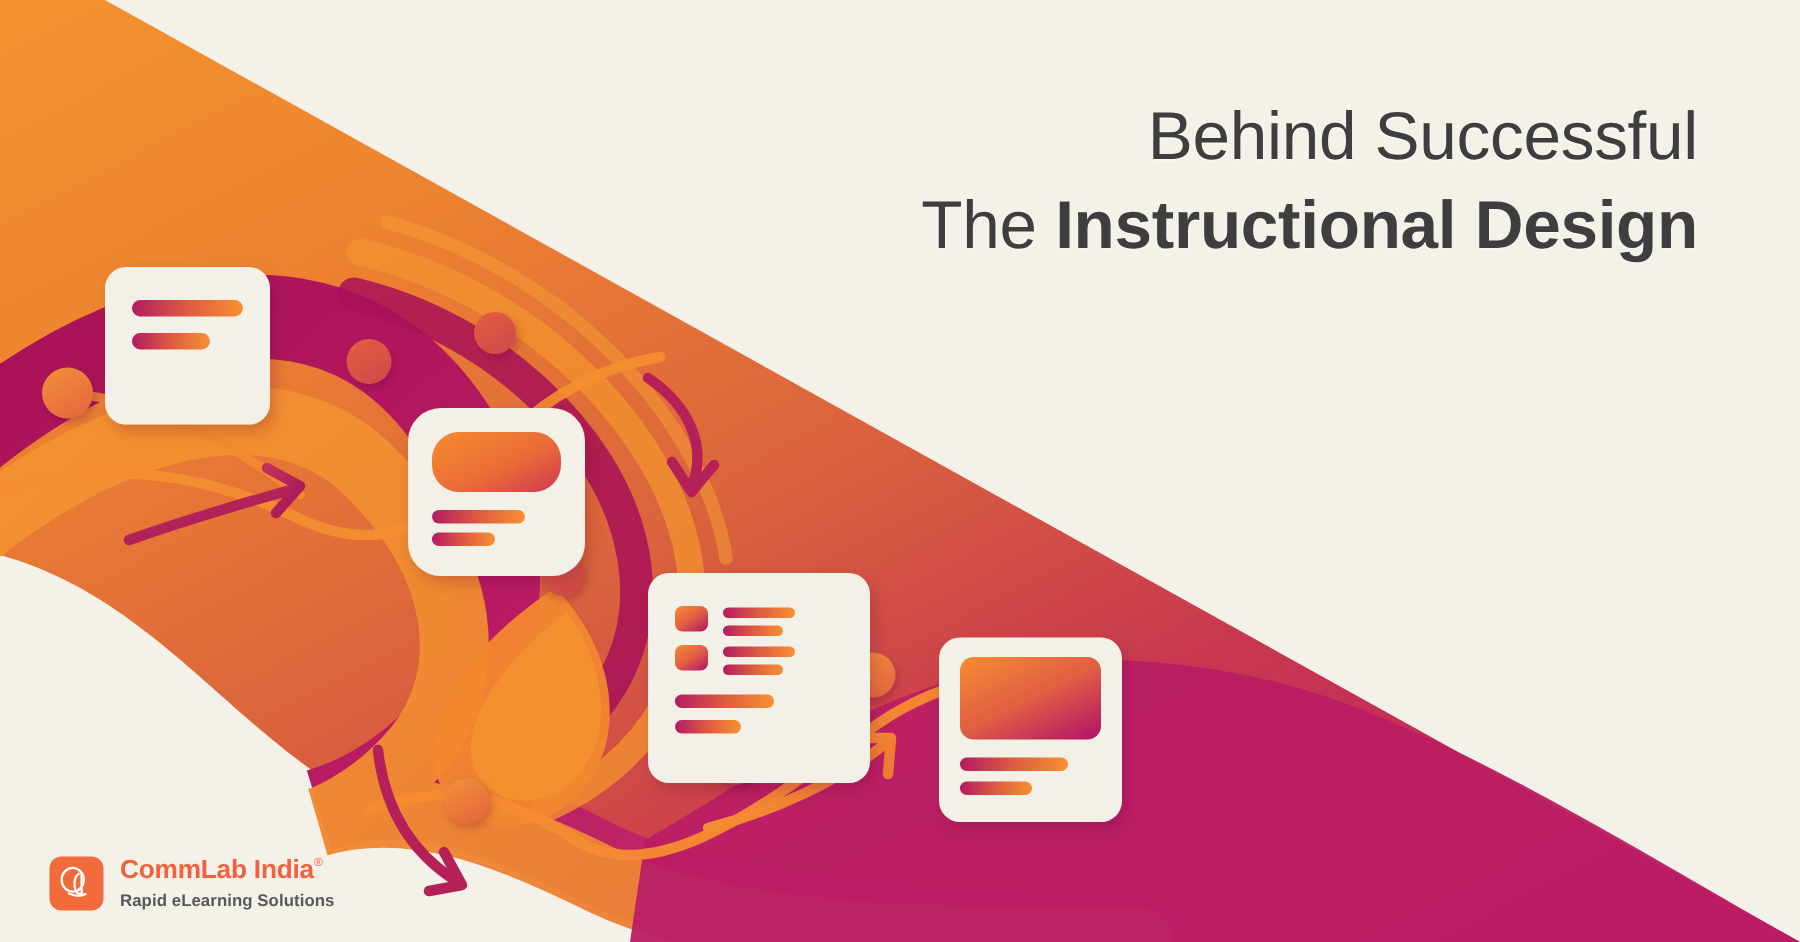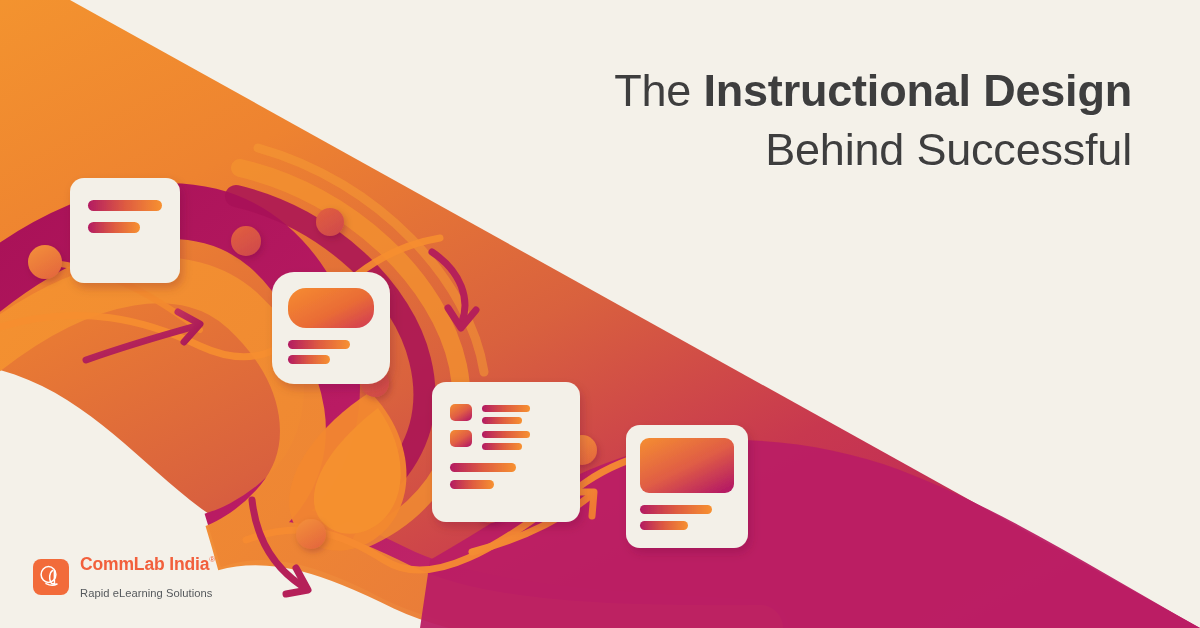--- a/index.html
+++ b/index.html
@@ -49,21 +49,21 @@
   .headline .line .strong {
     font-weight: 700;
   }
   .headline .line.reg { font-weight: 400; }
   .headline .line.bold { font-weight: 700; }
 
   
   .logo {
     position: absolute;
     left: 33px;
-    bottom: 28px;
+    bottom: 20px;
     display: flex;
     align-items: center;
     gap: 11px;
     z-index: 30;
   }
   .logo-mark {
     width: 36px;
     height: 36px;
     border-radius: 8px;
     background: #F26B3A;
@@ -84,24 +84,24 @@
   }
   .logo-title .reg-mark {
     font-size: 8px;
     vertical-align: super;
     font-weight: 400;
     position: relative;
     top: -1px;
   }
   .logo-sub {
     font-size: 11.2px;
-    font-weight: 400;
+    font-weight: 700;
     color: #55595C;
     letter-spacing: 0.05px;
-    margin-top: 15px;
+    margin-top: 8px;
     white-space: nowrap;
   }
 </style>
 </head>
 <body>
 
 <div id="banner">
 
   <svg id="bg-svg" viewBox="0 0 1200 628" aria-hidden="true">
     <defs>
@@ -308,22 +308,22 @@
 
     <g filter="url(#cardShadow)">
       <rect x="626" y="425" width="122" height="123" rx="14" fill="#F3F0E8"></rect>
       <rect x="640" y="438" width="94" height="55" rx="9" fill="url(#mediaG)"></rect>
       <rect x="640" y="505" width="72" height="9" rx="4.5" fill="url(#barG)"></rect>
       <rect x="640" y="521" width="48" height="9" rx="4.5" fill="url(#barG)"></rect>
     </g>
   </svg>
 
   <div class="headline">
+    <span class="line reg">Behind Successful</span>
     <span class="line"><span class="lead">The </span><span class="strong">Instructional Design</span></span>
-    <span class="line reg">Behind Successful</span>
   </div>
 
   <div class="logo">
     <div class="logo-mark">
       <svg width="28" height="28" viewBox="0 0 28 28" aria-hidden="true">
         <ellipse cx="11.5" cy="11.5" rx="7.4" ry="7.9" fill="none" stroke="#FFFFFF" stroke-width="1.5"></ellipse>
         <path d="M 15.5 7.5 C 12.2 9.6 12.0 16.0 13.6 19.0 C 14.6 20.9 16.6 21.4 17.8 20.2" fill="none" stroke="#FFFFFF" stroke-width="1.5" stroke-linecap="round"></path>
         <path d="M 17.4 7.2 L 17.4 19.2" fill="none" stroke="#FFFFFF" stroke-width="1.5" stroke-linecap="round"></path>
         <path d="M 9.0 20.6 C 12.8 22.4 17.0 22.6 20.0 21.0" fill="none" stroke="#FFFFFF" stroke-width="1.5" stroke-linecap="round"></path>
       </svg>

